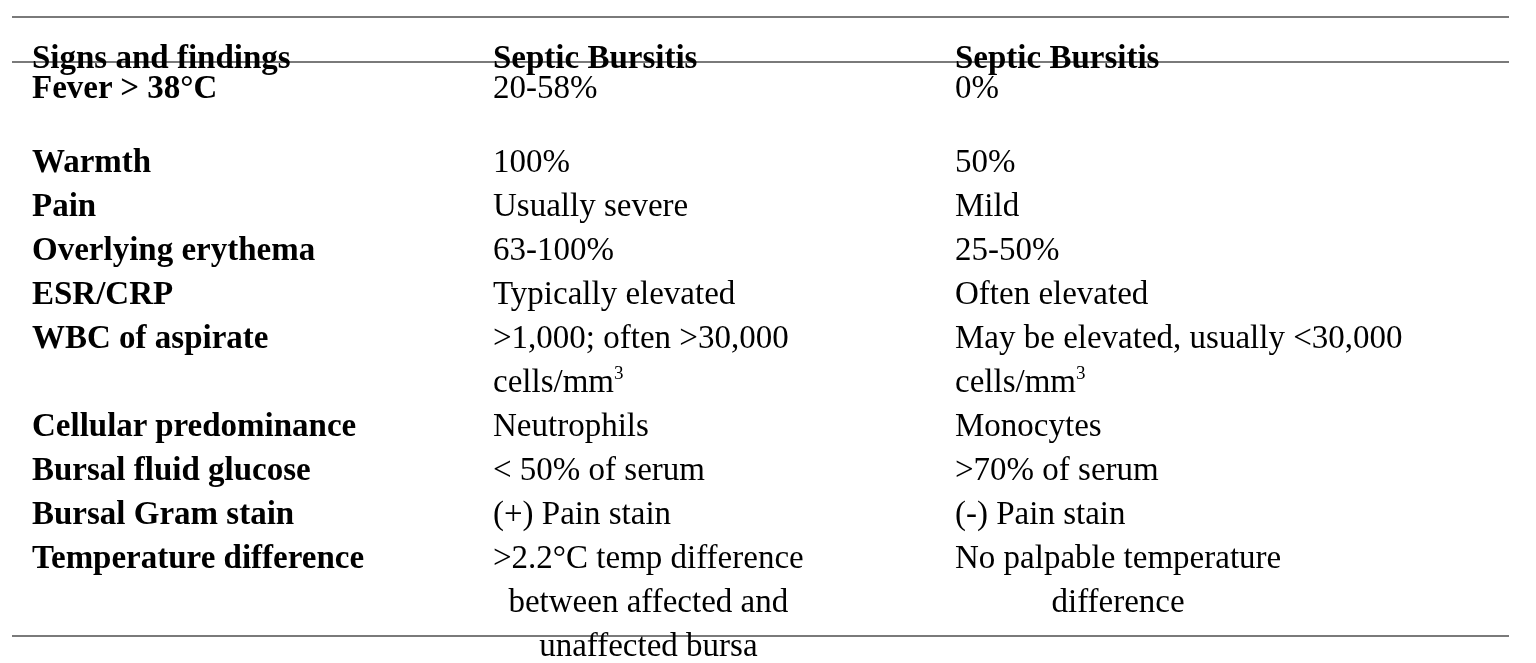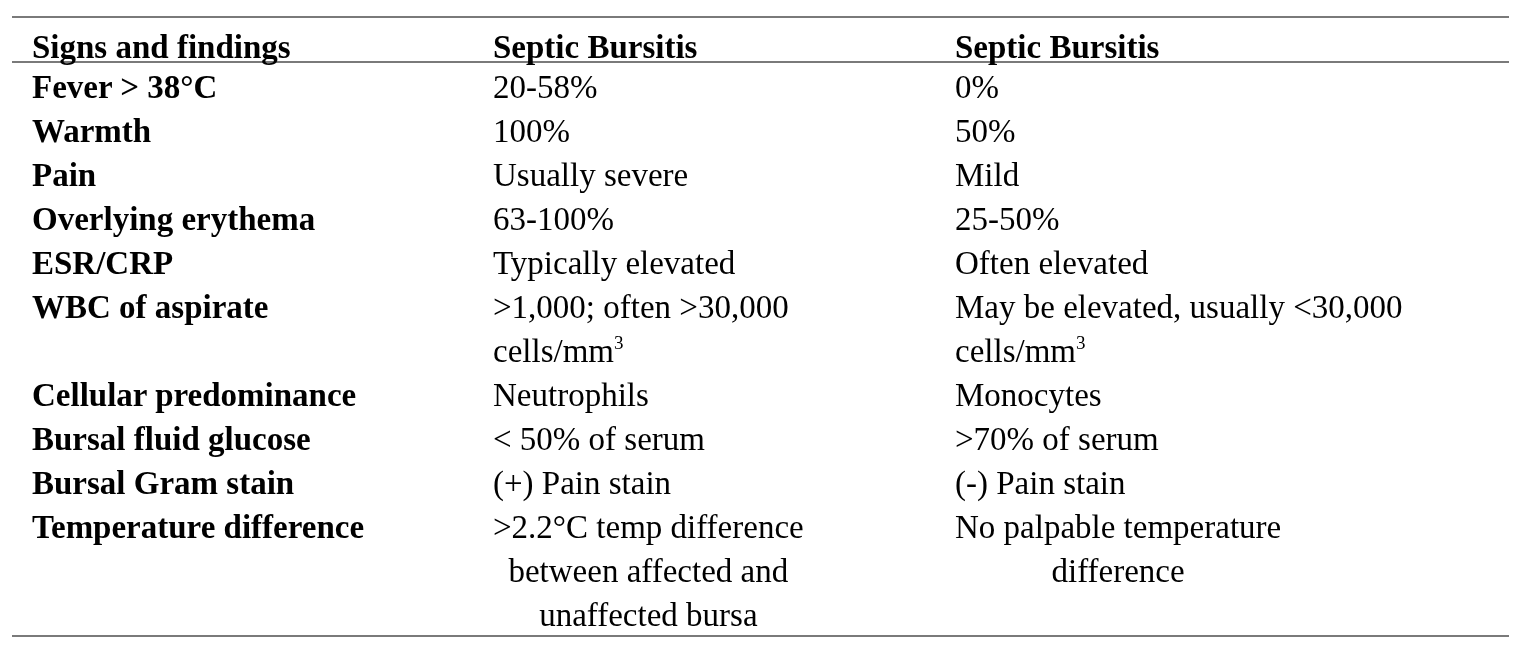--- a/index.html
+++ b/index.html
@@ -19,34 +19,34 @@
   sup { font-size:19px; vertical-align:13px; line-height:0; }
 </style>
 </head>
 <body>
 
 <div class="rule r-top"></div>
 <div class="rule r-head"></div>
 <div class="rule r-bottom"></div>
 
 <div class="tbl">
-  <div class="row hdr" style="top:8px; height:44px;">
+  <div class="row hdr" style="top:18px; height:44px;">
     <span class="cell c1">Signs and findings</span>
     <span class="cell c2">Septic Bursitis</span>
     <span class="cell c3">Septic Bursitis</span>
   </div>
 </div>
 
 <div id="body-rows" class="tbl" style="top:65px;">
   <div class="row" style="height:44px;">
     <span class="cell c1">Fever &gt; 38°C</span>
     <span class="cell c2">20-58%</span>
     <span class="cell c3">0%</span>
   </div>
-  <div class="row" style="height:44px;">
+  <div class="row" style="height:44px;margin-top:30px;">
     <span class="cell c1">Warmth</span>
     <span class="cell c2">100%</span>
     <span class="cell c3">50%</span>
   </div>
   <div class="row" style="height:44px;">
     <span class="cell c1">Pain</span>
     <span class="cell c2">Usually severe</span>
     <span class="cell c3">Mild</span>
   </div>
   <div class="row" style="height:44px;">

